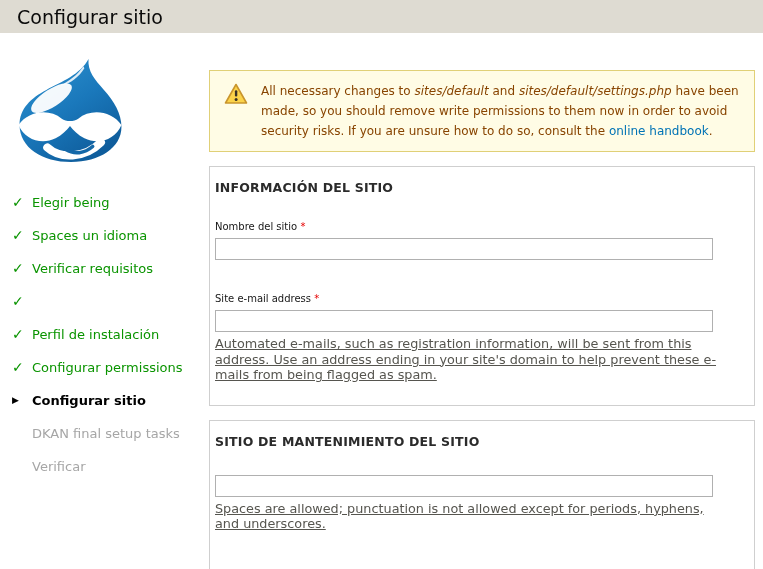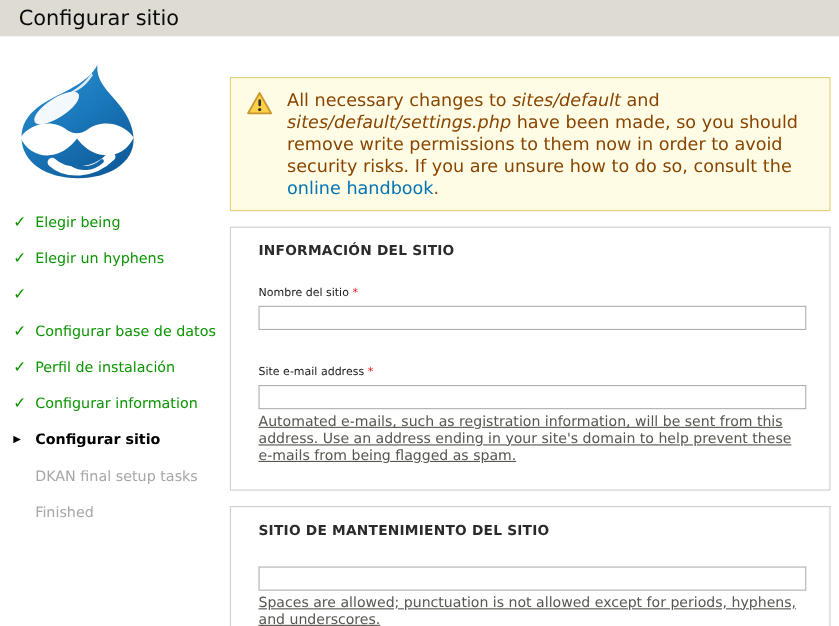--- a/index.html
+++ b/index.html
@@ -30,31 +30,31 @@
   li.done .check{color:#0a9400;font-weight:bold;font-size:14px;width:14px;margin-right:6px;}
   li.active{color:#000;font-weight:bold;}
   li.active .arrow{font-size:9px;width:14px;margin-right:6px;color:#000;}
   li.upcoming{color:#a6a6a6;padding-left:20px;text-align:right;}
   
   .messages{
     margin-top:37px;
     background:#fffce5;border:1px solid #e0d077;
     padding:10px 12px;
     display:flex;align-items:flex-start;
-    color:#884400;font-size:16px;line-height:20px;
+    color:#884400;font-size:12px;line-height:20px;
   }
   .messages .warn-icon{flex-shrink:0;margin:2px 6px 0 2px;line-height:0;}
   .messages .msg-text{margin-left:7px;max-width:487px;}
   .messages em{font-style:italic;}
   .messages a{color:#0073b5;text-decoration:none;cursor:pointer;}
   
   .fieldset{
     border:1px solid #cfcfcf;background:#fff;
     margin-top:14px;
-    padding:13px 30px 22px 25px;
+    padding:13px 30px 22px 5px;
   }
   .fieldset.cut{border-bottom:none;padding-bottom:40px;}
   .legend{
     font-weight:bold;font-size:12.5px;color:#2b2b2b;
     letter-spacing:.2px;margin-bottom:26px;
   }
   .form-item{margin-bottom:33px;}
   .form-item.has-desc{margin-bottom:16px;}
   .form-item:last-child{margin-bottom:0;}
   .form-item label{
@@ -101,46 +101,46 @@
       </svg>
     </div>
 
     <ul class="tasks">
       <li class="done">
         <span class="check">✓</span>
         <span>Elegir being</span>
       </li>
       <li class="done">
         <span class="check">✓</span>
-        <span>Elegir un hyphens</span>
+        <span>Spaces un idioma</span>
       </li>
       <li class="done">
         <span class="check">✓</span>
+        <span>Verificar requisitos</span>
       </li>
       <li class="done">
         <span class="check">✓</span>
-        <span>Configurar base de datos</span>
       </li>
       <li class="done">
         <span class="check">✓</span>
         <span>Perfil de instalación</span>
       </li>
       <li class="done">
         <span class="check">✓</span>
-        <span>Configurar information</span>
+        <span>Configurar permissions</span>
       </li>
       <li class="active">
         <span class="arrow">▶</span>
         <span>Configurar sitio</span>
       </li>
       <li class="upcoming">
         <span>DKAN final setup tasks</span>
       </li>
       <li class="upcoming">
-        <span>Finished</span>
+        <span>Verificar</span>
       </li>
     </ul>
   </div>
 
   <div class="main">
 
     <div class="messages">
       <span class="warn-icon">
         <svg width="24" height="22" viewBox="0 0 24 22">
           <path d="M12 1.5 L22.5 20 H1.5 Z" fill="#fbd34a" stroke="#c9952c" stroke-width="1.6" stroke-linejoin="round"></path>

